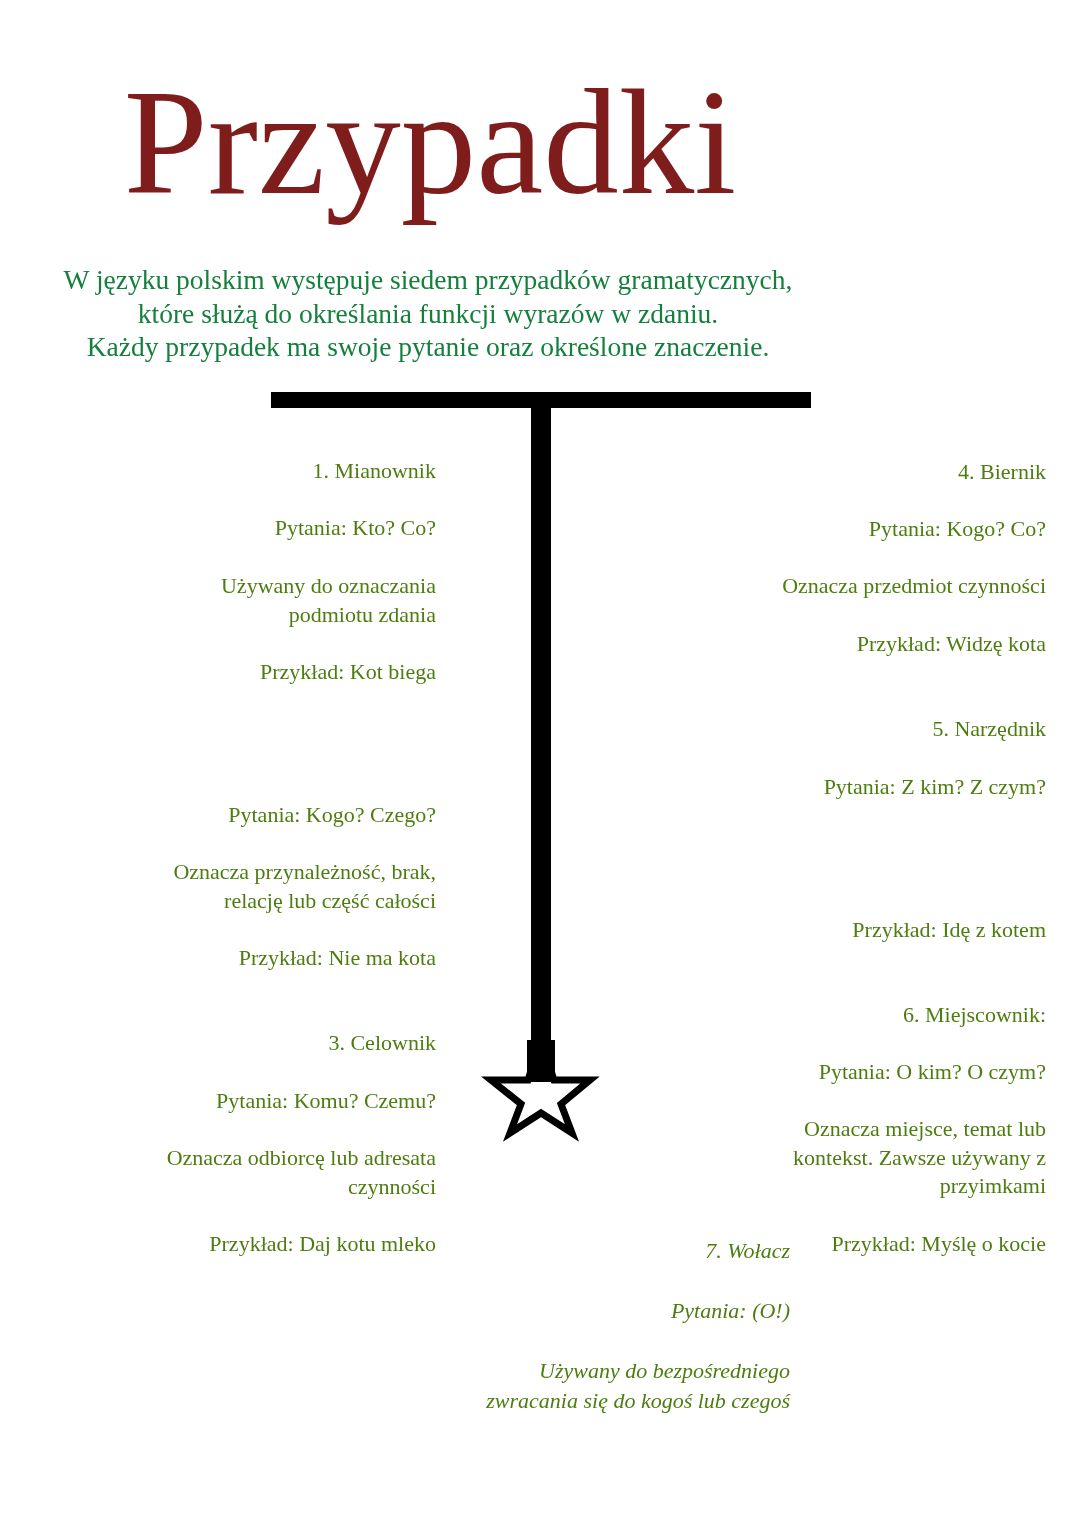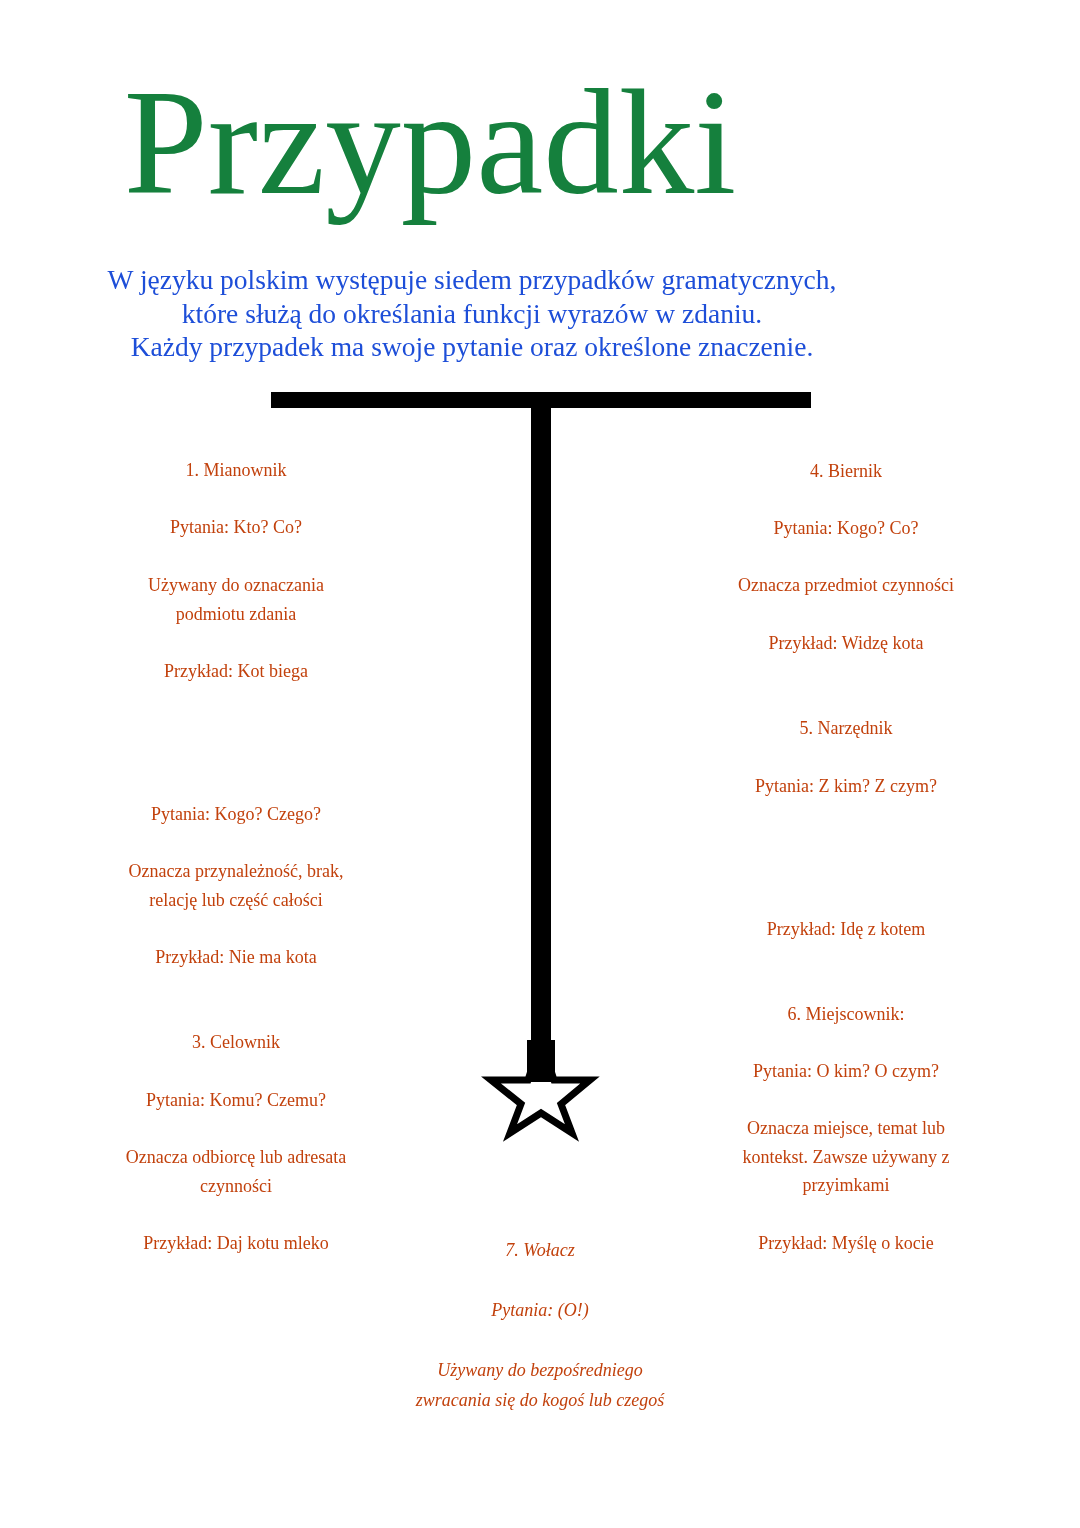--- a/index.html
+++ b/index.html
@@ -1,25 +1,25 @@
 <!DOCTYPE html>
 <html><head>
 <meta charset="utf-8">
 <style>
   html, body { margin:0; padding:0; background:#ffffff; }
   body { width:1080px; height:1528px; position:relative; overflow:hidden;
          font-family:"Liberation Serif","DejaVu Serif",serif; color:#111111; }
   .title { position:absolute; left:0; width:860px; top:52px; text-align:center;
-           font-size:151px; line-height:180px; letter-spacing:0px; color:#15803d; }
+           font-size:151px; line-height:180px; letter-spacing:0px; color:#7f1d1d; }
   .intro { position:absolute; left:0; width:856px; top:263px; text-align:center;
-           font-size:27.5px; line-height:33.5px; color:#1d4ed8;margin-left:44px; }
+           font-size:27.5px; line-height:33.5px; color:#15803d; }
   .intro div { white-space:nowrap; }
   .tbar { position:absolute; left:271px; top:392px; width:540px; height:16px; background:#000; }
   .stem { position:absolute; left:0; top:0; }
-  .col { position:absolute; text-align:center; font-size:18px; line-height:29px; color:#c2410c; }
+  .col { position:absolute; text-align:right; font-size:22px; line-height:29px; color:#4d7c0f; }
   .col .blk { position:absolute; left:0; right:0; white-space:nowrap; }
   .left  { left:36px;  width:400px; top:0; height:1528px; }
   .right { left:646px; width:400px; top:0; height:1528px; }
   .center{ left:290px; width:500px; top:0; height:1214px;font-style:italic; }
 </style>
 </head>
 <body>
 
 <div class="title">Przypadki</div>
 

